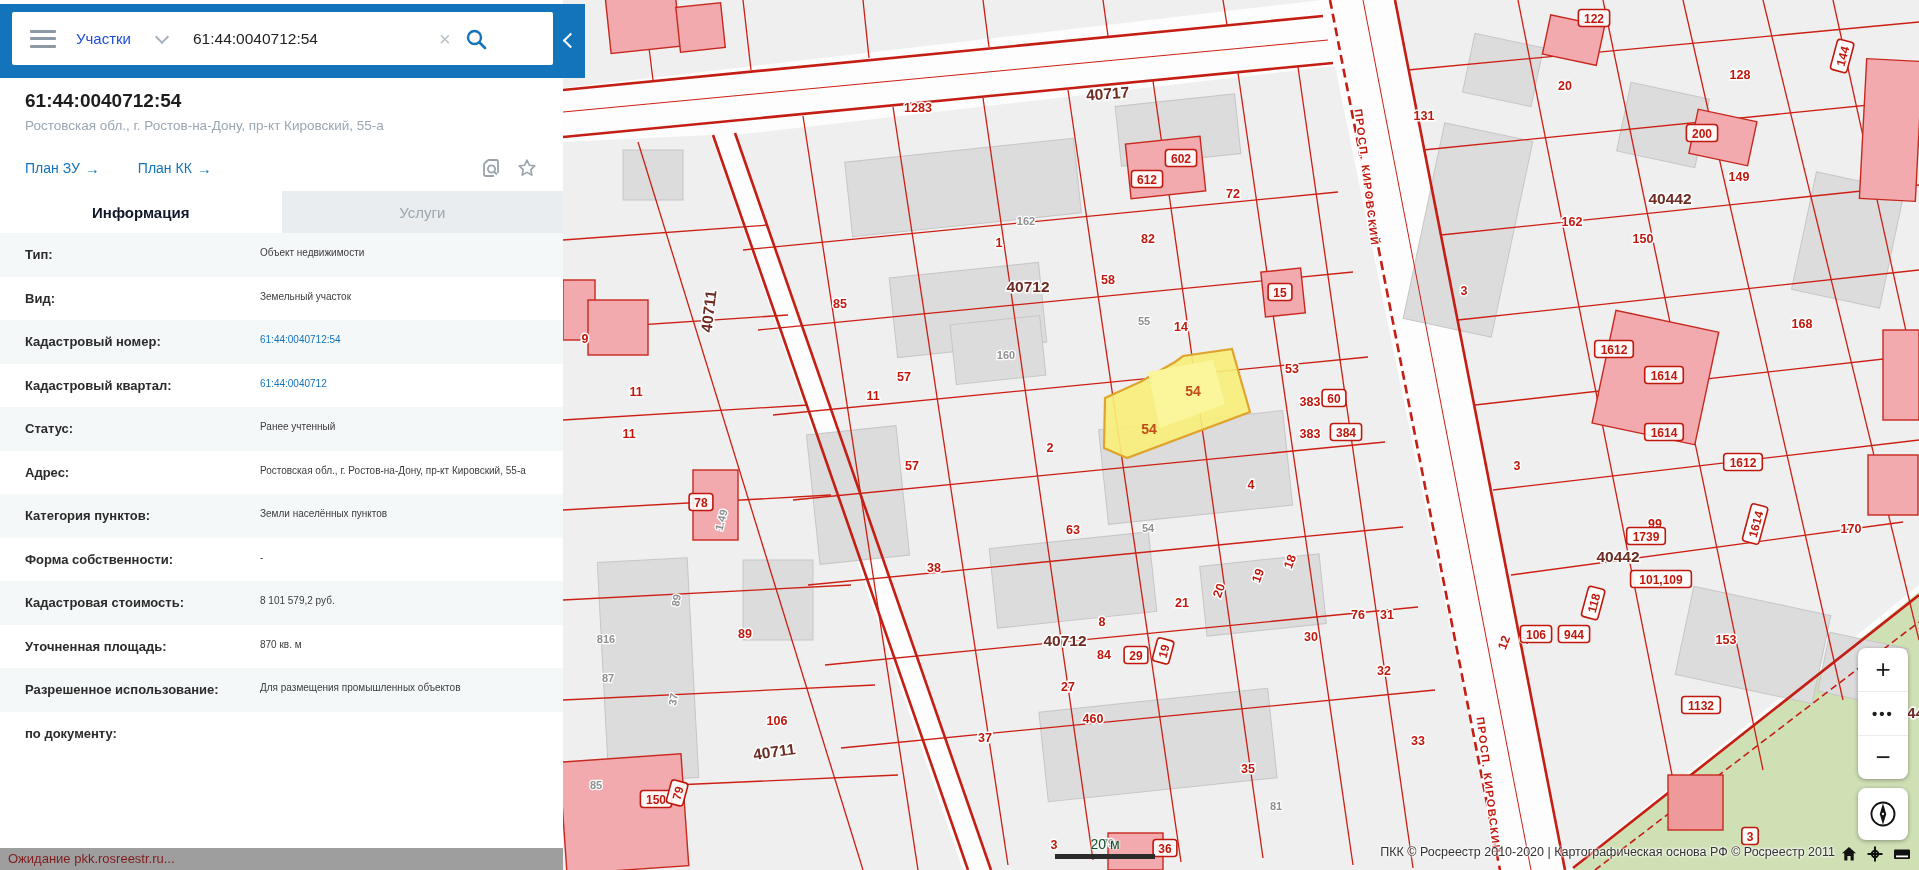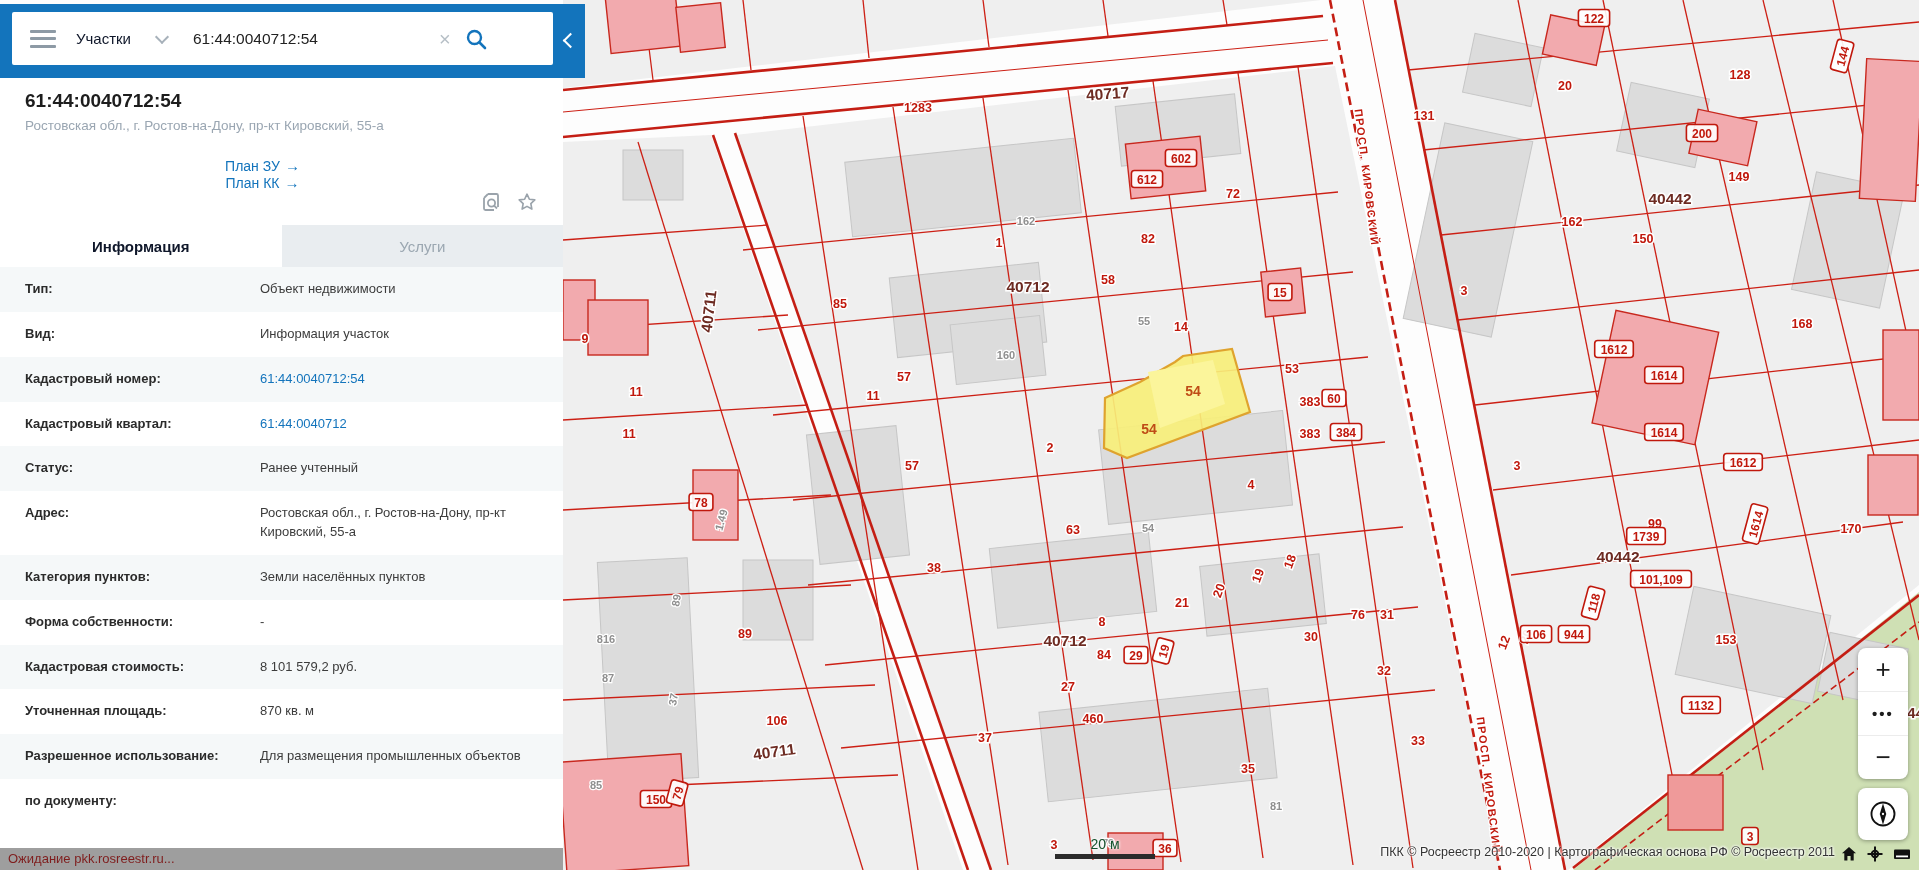--- a/index.html
+++ b/index.html
@@ -13,46 +13,46 @@
   .lbl-quarter{font-size:15.5px;font-weight:700;fill:#6d2b22;paint-order:stroke;stroke:#fff;stroke-width:3px;text-anchor:middle;}
   .lbl-gray{font-size:11px;font-weight:600;fill:#8f8f8f;paint-order:stroke;stroke:#fff;stroke-width:2.5px;text-anchor:middle;}
   .lbl-road{font-size:11px;font-weight:600;fill:#c0180c;letter-spacing:1.5px;paint-order:stroke;stroke:#fff;stroke-width:2.5px;text-anchor:middle;}
   .lbl-hl{font-size:14px;font-weight:700;fill:#bf4b16;text-anchor:middle;}
 
   
   #header{position:absolute;left:0;top:4px;width:585px;height:74px;background:#1374bc;z-index:30;}
   #searchbox{position:absolute;left:12px;top:8px;width:541px;height:53px;background:#fff;border-radius:2px;display:flex;align-items:center;}
   .hamburger{width:26px;height:18px;margin-left:18px;display:flex;flex-direction:column;justify-content:space-between;cursor:pointer;}
   .hamburger span{display:block;height:3px;background:#8d9aa5;border-radius:1px;}
-  #cat-label{margin-left:20px;font-size:15px;color:#0f172a;}
+  #cat-label{margin-left:20px;font-size:15px;color:#1d4ed8;}
   .chev-down{width:8px;height:8px;border-right:2px solid #a7b1ba;border-bottom:2px solid #a7b1ba;transform:rotate(45deg);margin-left:26px;margin-top:-4px;}
   #search-input{border:none;outline:none;font-size:15.5px;color:#222;margin-left:24px;width:240px;font-family:inherit;background:transparent;}
   #clear-btn{font-size:20px;color:#b6bfc6;margin-left:4px;cursor:pointer;line-height:1;}
   #search-btn{margin-left:14px;cursor:pointer;display:flex;align-items:center;}
   #collapse-tab{position:absolute;right:6px;top:26px;width:14px;height:20px;cursor:pointer;}
   .chev-left{width:9px;height:9px;border-left:2px solid #fff;border-bottom:2px solid #fff;transform:rotate(45deg);margin-top:5px;}
 
   
   #panel{position:absolute;left:0;top:78px;width:563px;height:770px;background:#fff;z-index:20;}
   #panel-title{padding:12px 0 0 25px;font-size:19px;font-weight:700;color:#1d1d1d;}
   #panel-subtitle{padding:6px 0 0 25px;font-size:13.5px;color:#9aa6b2;}
-  #links-row{display:flex;align-items:center;margin:24px 25px 0 25px;flex-direction:column;}
+  #links-row{display:flex;align-items:center;margin:24px 25px 0 25px;}
   .plan-link{color:#1374bc;font-size:14px;text-decoration:none;margin-right:38px;cursor:pointer;display:flex;align-items:center;gap:5px;}
   .plan-arrow{font-size:15px;}
   #links-icons{margin-left:auto;display:flex;gap:14px;}
   #links-icons svg{cursor:pointer;}
   #tabs{display:flex;margin-top:12px;height:42px;}
   .tab{flex:1;display:flex;align-items:center;justify-content:center;font-size:15px;cursor:pointer;}
   .tab.active{background:#fff;color:#0f172a;font-weight:700;}
   .tab.inactive{background:#e9edf0;color:#9ba7b1;}
   #info-table{}
   .info-row{display:flex;align-items:flex-start;padding:13px 0 13px 0;}
   .info-row.alt{background:#f5f8f9;}
   .cell-label{width:260px;padding-left:25px;box-sizing:border-box;font-size:13px;font-weight:700;color:#2b2b2b;line-height:1.35;}
-  .cell-value{flex:1;padding-right:18px;font-size:13px;color:#3c3c3c;line-height:1.45;}
+  .cell-value{flex:1;padding-right:18px;font-size:10px;color:#3c3c3c;line-height:1.45;}
   .cell-value.link{color:#1374bc;cursor:pointer;}
 
   
   #status-bar{position:absolute;left:0;bottom:0;width:563px;height:22px;background:#9e9e9e;color:#7f1d1d;font-size:13px;line-height:22px;padding-left:8px;box-sizing:border-box;z-index:25;}
 
   
   #scale-widget{position:absolute;left:1040px;top:836px;width:130px;text-align:center;z-index:10;}
   #scale-label{font-size:14px;color:#14532d;text-shadow:0 0 3px #fff,0 0 3px #fff;}
   #scale-bar{margin:2px auto 0 auto;width:100px;height:5px;background:#2b2b2b;}
   #attribution{position:absolute;right:84px;top:845px;font-size:12.5px;color:#333;text-shadow:0 0 3px #fff,0 0 3px #fff,0 0 3px #fff;z-index:10;white-space:nowrap;}
@@ -423,21 +423,21 @@
       <div class="tab inactive">Услуги</div>
     </div>
 
     <div id="info-table">
         <div class="info-row alt">
           <div class="cell-label">Тип:</div>
           <div class="cell-value">Объект недвижимости</div>
         </div>
         <div class="info-row">
           <div class="cell-label">Вид:</div>
-          <div class="cell-value">Информация участок</div>
+          <div class="cell-value">Земельный участок</div>
         </div>
         <div class="info-row alt">
           <div class="cell-label">Кадастровый номер:</div>
           <div class="cell-value link">61:44:0040712:54</div>
         </div>
         <div class="info-row">
           <div class="cell-label">Кадастровый квартал:</div>
           <div class="cell-value link">61:44:0040712</div>
         </div>
         <div class="info-row alt">

